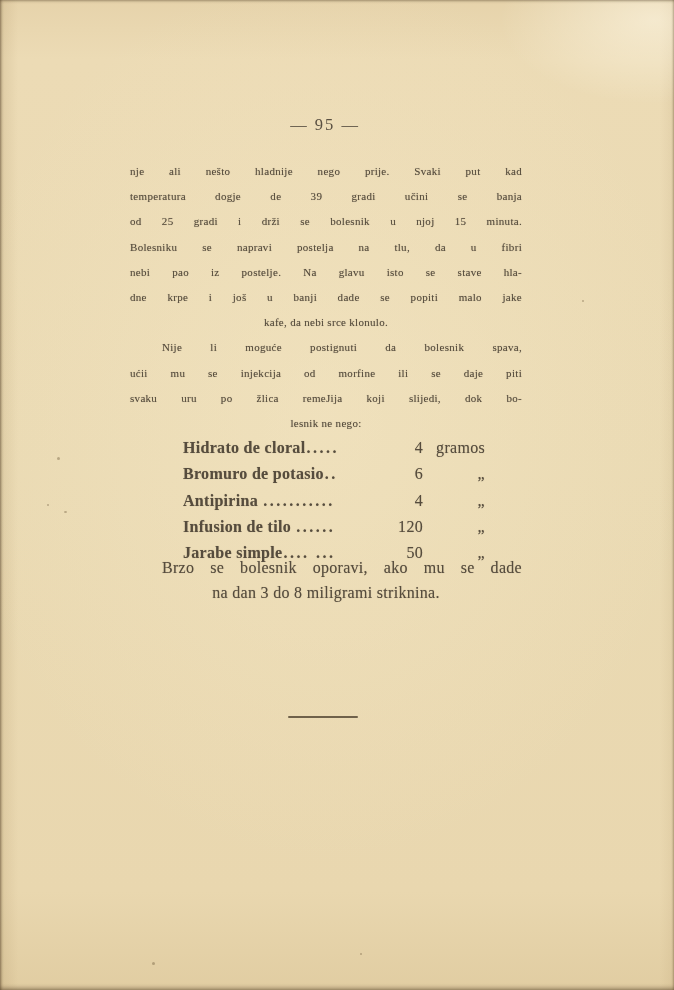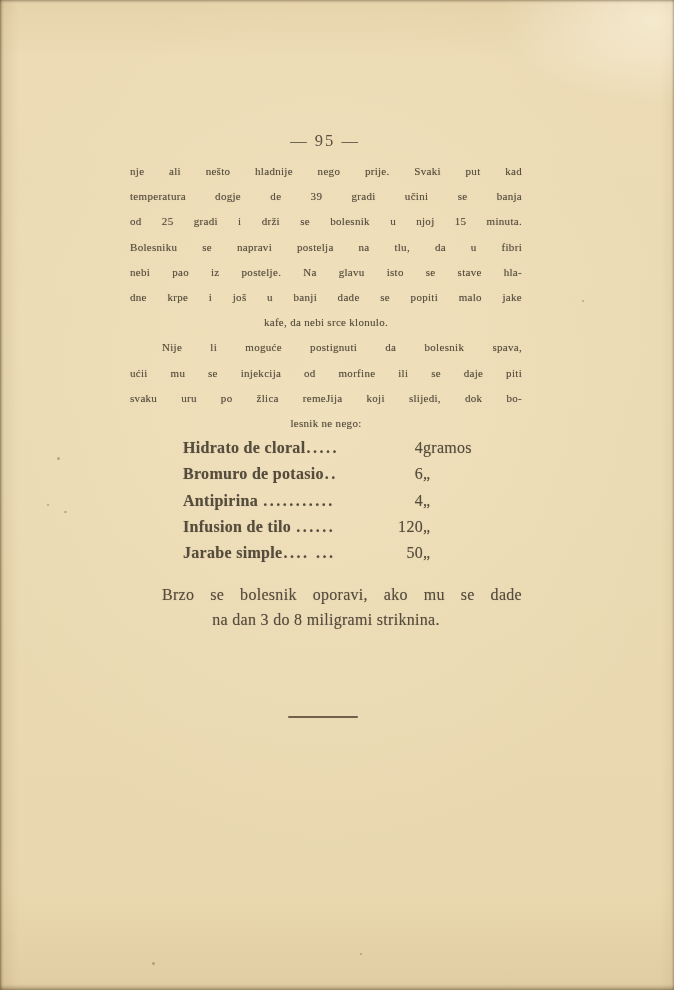--- a/index.html
+++ b/index.html
@@ -22,21 +22,21 @@
       linear-gradient(180deg, #e6d3ab 0%, #ecdbb5 6%, #eadab3 48%, #e9d7af 90%, #e1cda2 100%);
     box-shadow:
       inset 2px 0 3px -1px rgba(70,52,28,0.50),
       inset 0 2px 3px -1px rgba(70,52,28,0.38),
       inset 0 -4px 4px -2px rgba(70,52,28,0.45),
       inset -2px 0 2px -1px rgba(70,52,28,0.22);
     color: #564c3d;
   }
   .page-number {
     position: absolute;
-    top: 131px;
+    top: 115px;
     left: 0;
     width: 650px;
     text-align: center;
     font-size: 16.5px;
     letter-spacing: 2px;
     color: #5a5042;
   }
   .text-block {
     position: absolute;
     left: 130px;
@@ -64,25 +64,25 @@
     width: 310px;
     font-size: 16px;
     line-height: 26.3px;
     letter-spacing: 0.3px;
     text-shadow: 0 0 0.8px rgba(87,77,63,0.45);
   }
   .dose-row { display: flex; align-items: baseline; }
   .dose-name { width: 197px; overflow: hidden; white-space: nowrap; font-weight: bold; }
   .dots { letter-spacing: 2.5px; padding-left: 1px; }
   .dose-value { width: 43px; text-align: right; }
-  .dose-unit { width: 62px; text-align: left; }
+  .dose-unit { width: 62px; text-align: right; }
   .closing-block {
     position: absolute;
     left: 130px;
-    top: 582px;
+    top: 555px;
     width: 392px;
     font-size: 16px;
     line-height: 25.2px;
     letter-spacing: 0.3px;
     text-shadow: 0 0 0.8px rgba(87,77,63,0.45);
   }
   .end-rule {
     position: absolute;
     left: 288px;
     top: 716px;

